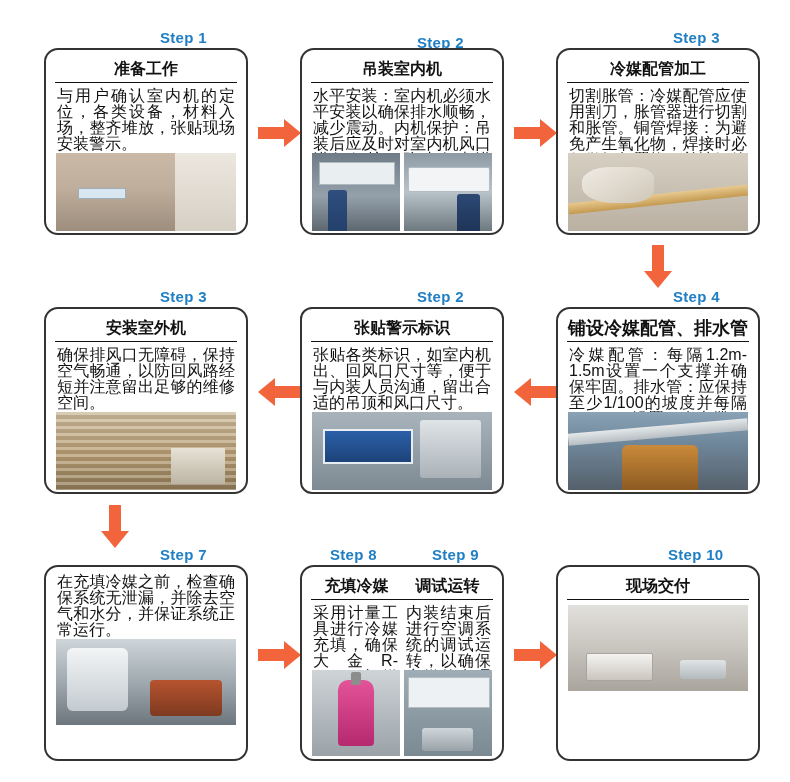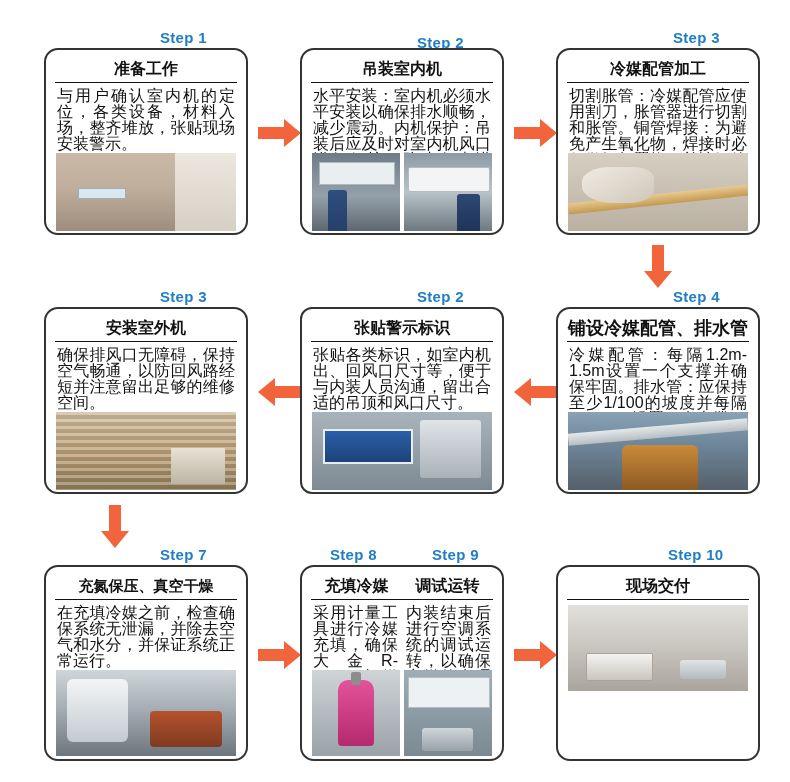--- a/index.html
+++ b/index.html
@@ -460,21 +460,20 @@
   </div>
 
   <div class="arrow" style="left:100px; top:505px;">
     <svg width="30" height="44" viewBox="0 0 30 44">
       <polygon points="9,0 21,0 21,26 29,26 15,43 1,26 9,26" fill="#f2643c"></polygon>
     </svg>
   </div>
 
   <div class="step-label" style="left:160px; top:546px;">Step 7</div>
   <div class="card tall" style="left:44px; top:565px;">
-    <div class="card-title" style="font-size:15px;">充氮保压、真空干燥</div>
     <div class="card-body" style="height:60px;">在充填冷媒之前，检查确保系统无泄漏，并除去空气和水分，并保证系统正常运行。</div>
     <div class="photo-row">
       <div class="photo ph-nitrogen" style="height:86px;"></div>
     </div>
   </div>
 
   <div class="arrow" style="left:258px; top:640px;">
     <svg width="44" height="30" viewBox="0 0 44 30">
       <polygon points="0,9 26,9 26,1 43,15 26,29 26,21 0,21" fill="#f2643c"></polygon>
     </svg>

